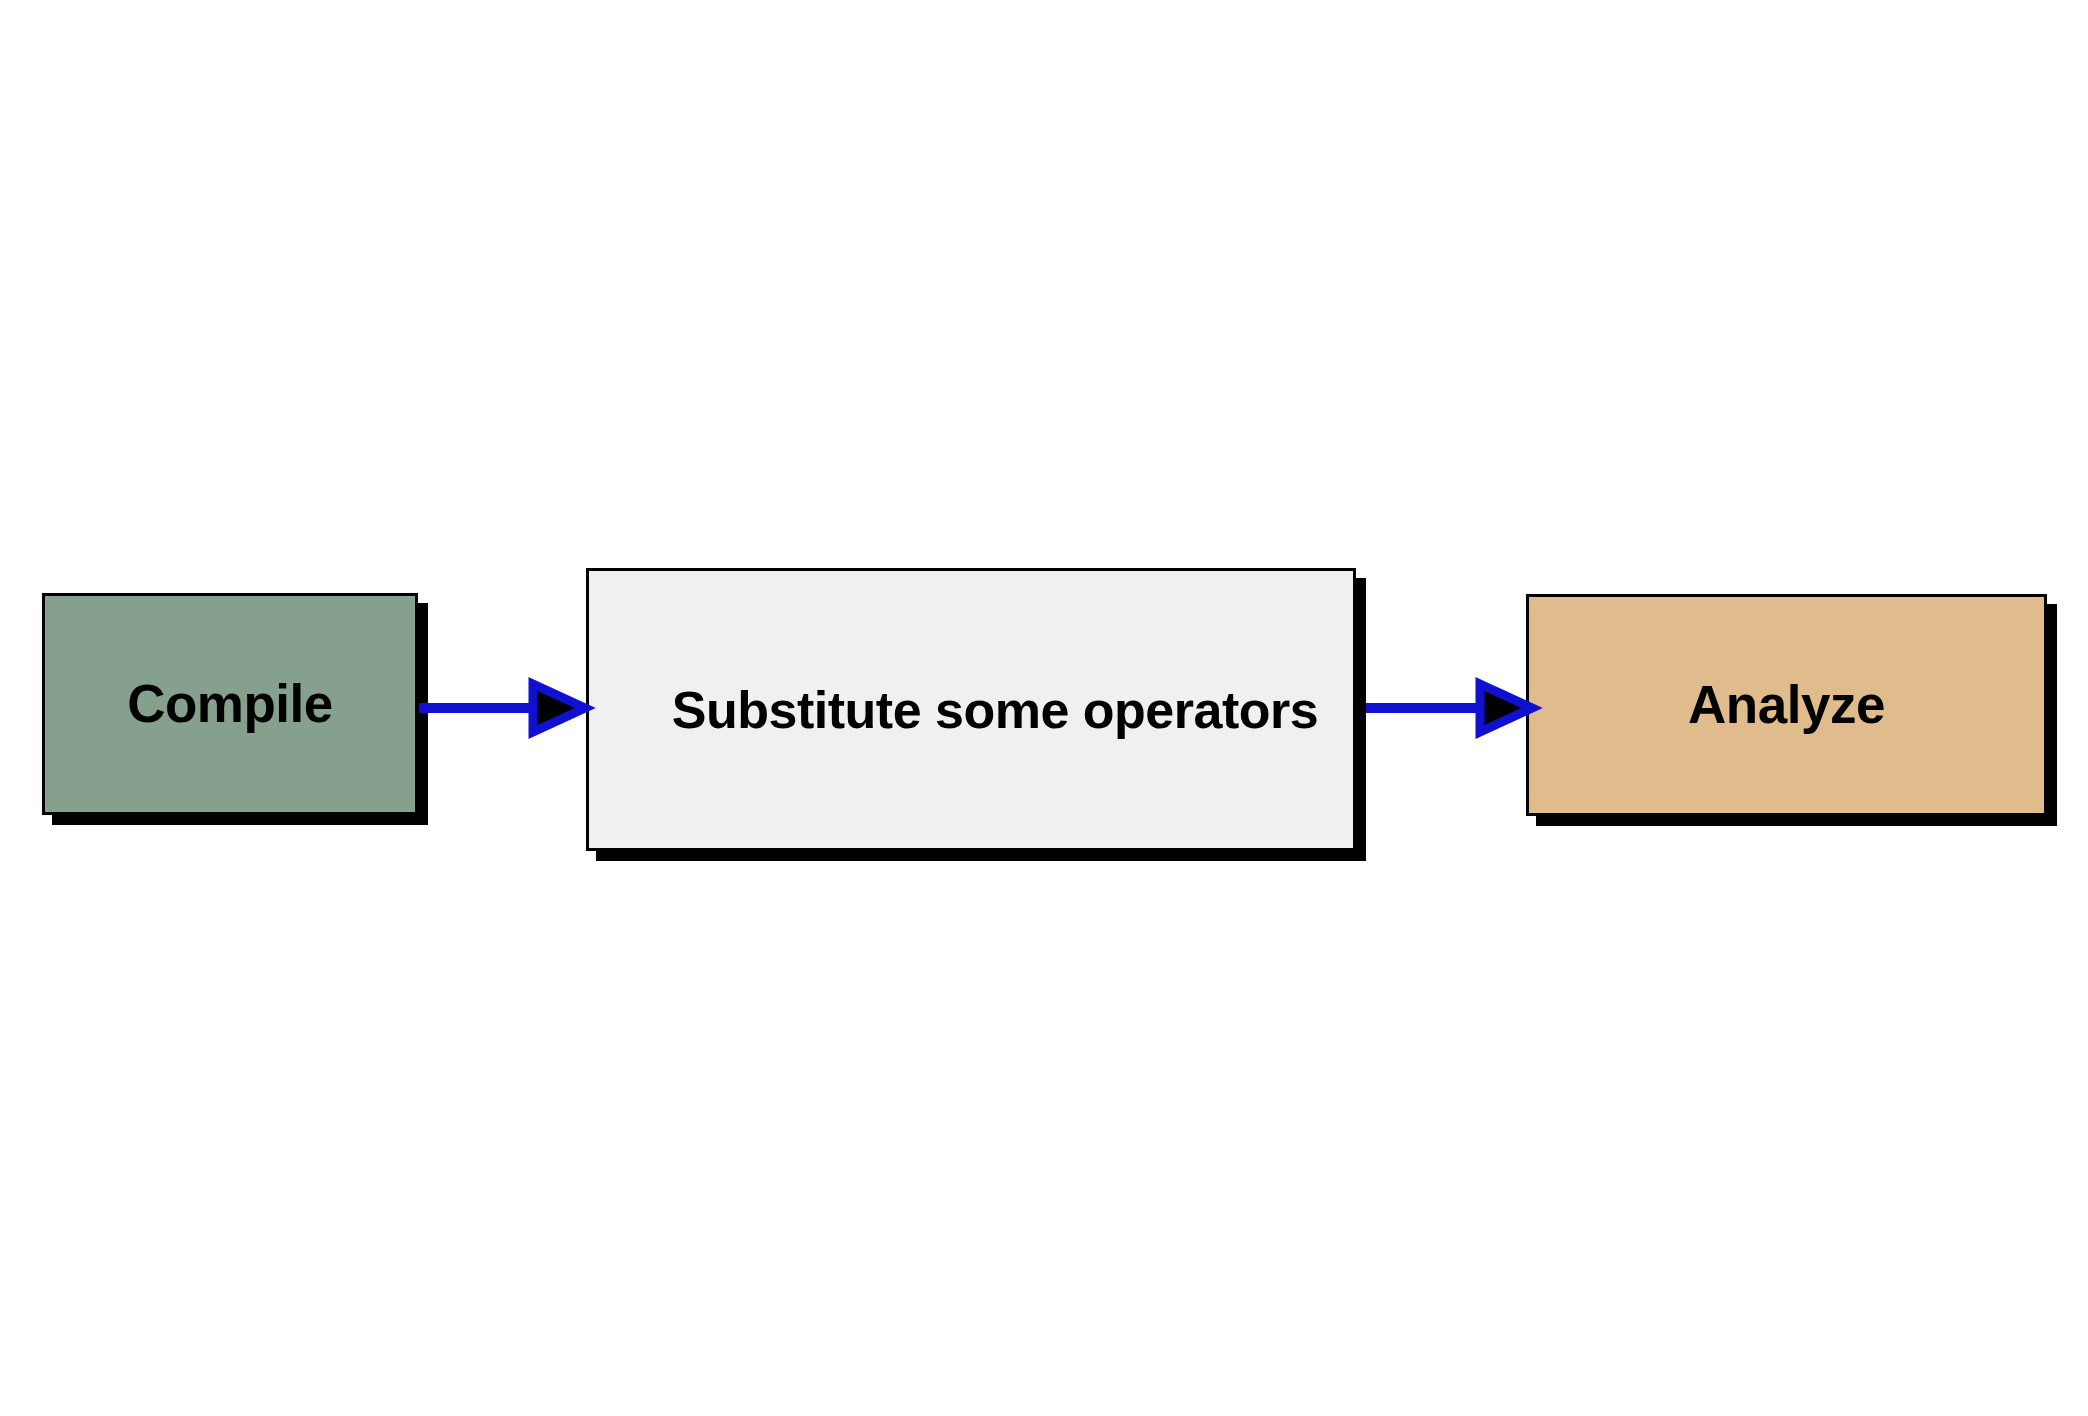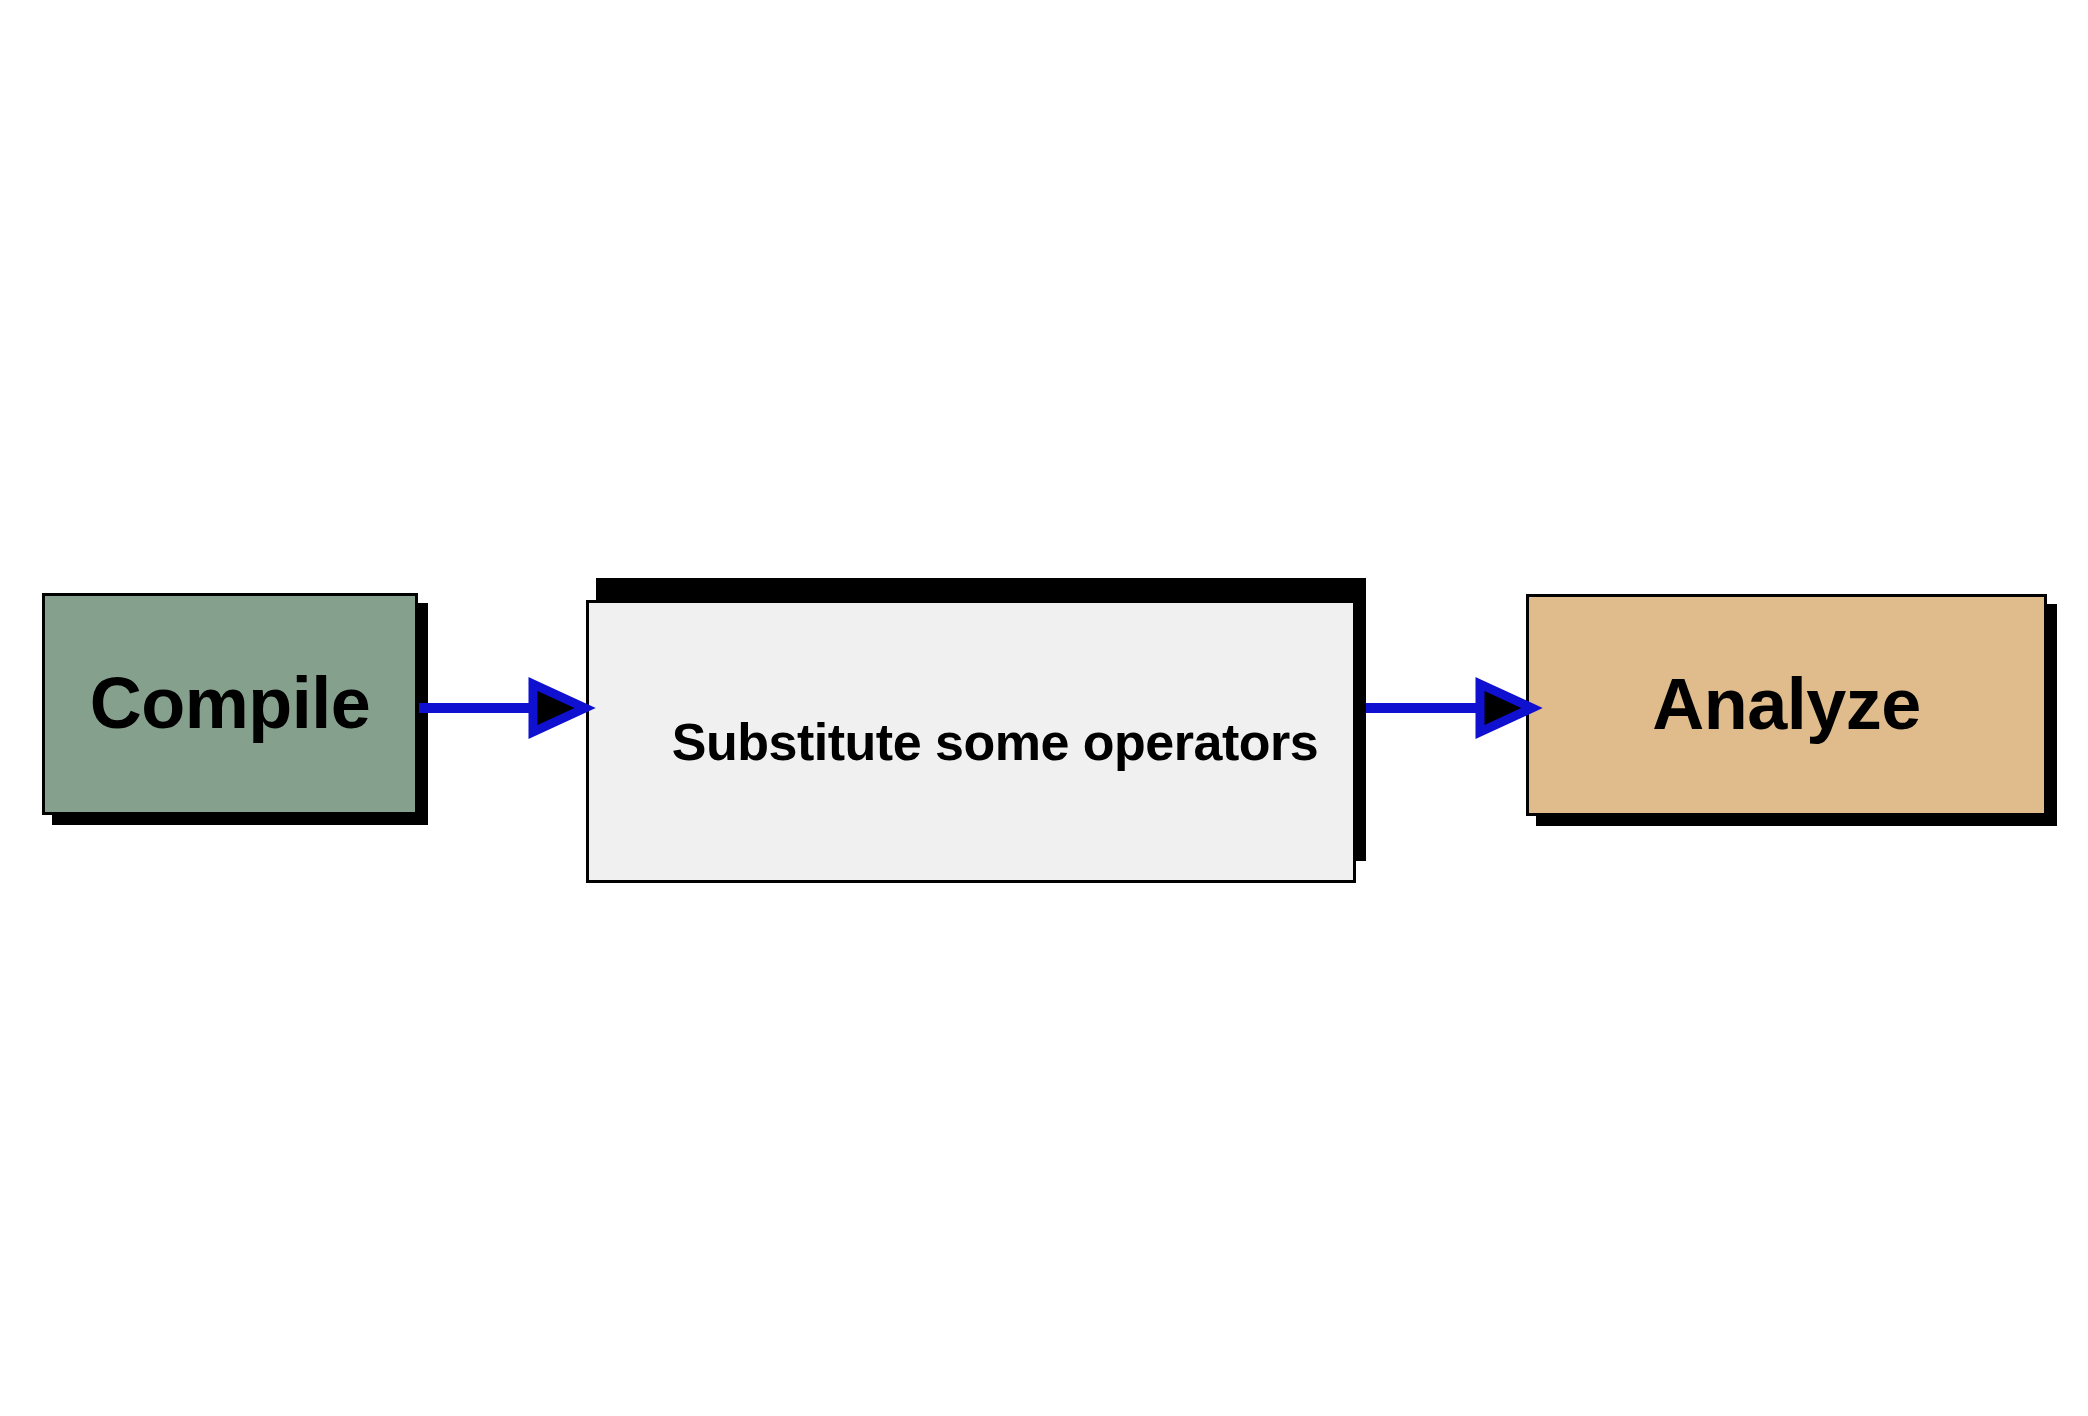--- a/index.html
+++ b/index.html
@@ -44,21 +44,21 @@
 
   .node-label {
     font-weight: bold;
     line-height: 1.05;
     letter-spacing: -0.5px;
     white-space: nowrap;
   }
 
   
   .label-xl {
-    font-size: 72px;
+    font-size: 53px;
   }
   
   .label-md {
     font-size: 52px;
     line-height: 1.0;
   }
   .label-md .line1 { display: block; }
   .label-md .line2 { display: block; margin-top: 58px; }
 
   
@@ -86,21 +86,21 @@
   </div>
 
   <div class="arrow" style="left:419px; top:680px; width:170px; height:56px;">
     <div class="arrow-line" style="left:0px; top:23px; width:120px; height:10px; background:#1010D0;"></div>
     <svg class="arrow-head" style="left:108px; top:0px;" width="62" height="56" viewBox="0 0 62 56">
       <polygon points="6,4 58,28 6,52" fill="#000000" stroke="#1010D0" stroke-width="9" stroke-linejoin="miter"></polygon>
     </svg>
   </div>
 
   <div class="node-shadow" style="left:596px; top:578px; width:770px; height:283px;"></div>
-  <div class="node node-body" style="left:586px; top:600px; width:770px; height:283px; background:#F0F0F0; border-width:3px;padding-left:48px;">
+  <div class="node node-body" style="left:586px; top:568px; width:770px; height:283px; background:#F0F0F0; border-width:3px;padding-left:48px;">
     <div class="node-label label-md">
       <span class="line1">Substitute some operators</span>
     </div>
   </div>
 
   <div class="arrow" style="left:1366px; top:680px; width:170px; height:56px;">
     <div class="arrow-line" style="left:0px; top:23px; width:120px; height:10px; background:#1010D0;"></div>
     <svg class="arrow-head" style="left:108px; top:0px;" width="62" height="56" viewBox="0 0 62 56">
       <polygon points="6,4 58,28 6,52" fill="#000000" stroke="#1010D0" stroke-width="9" stroke-linejoin="miter"></polygon>
     </svg>

